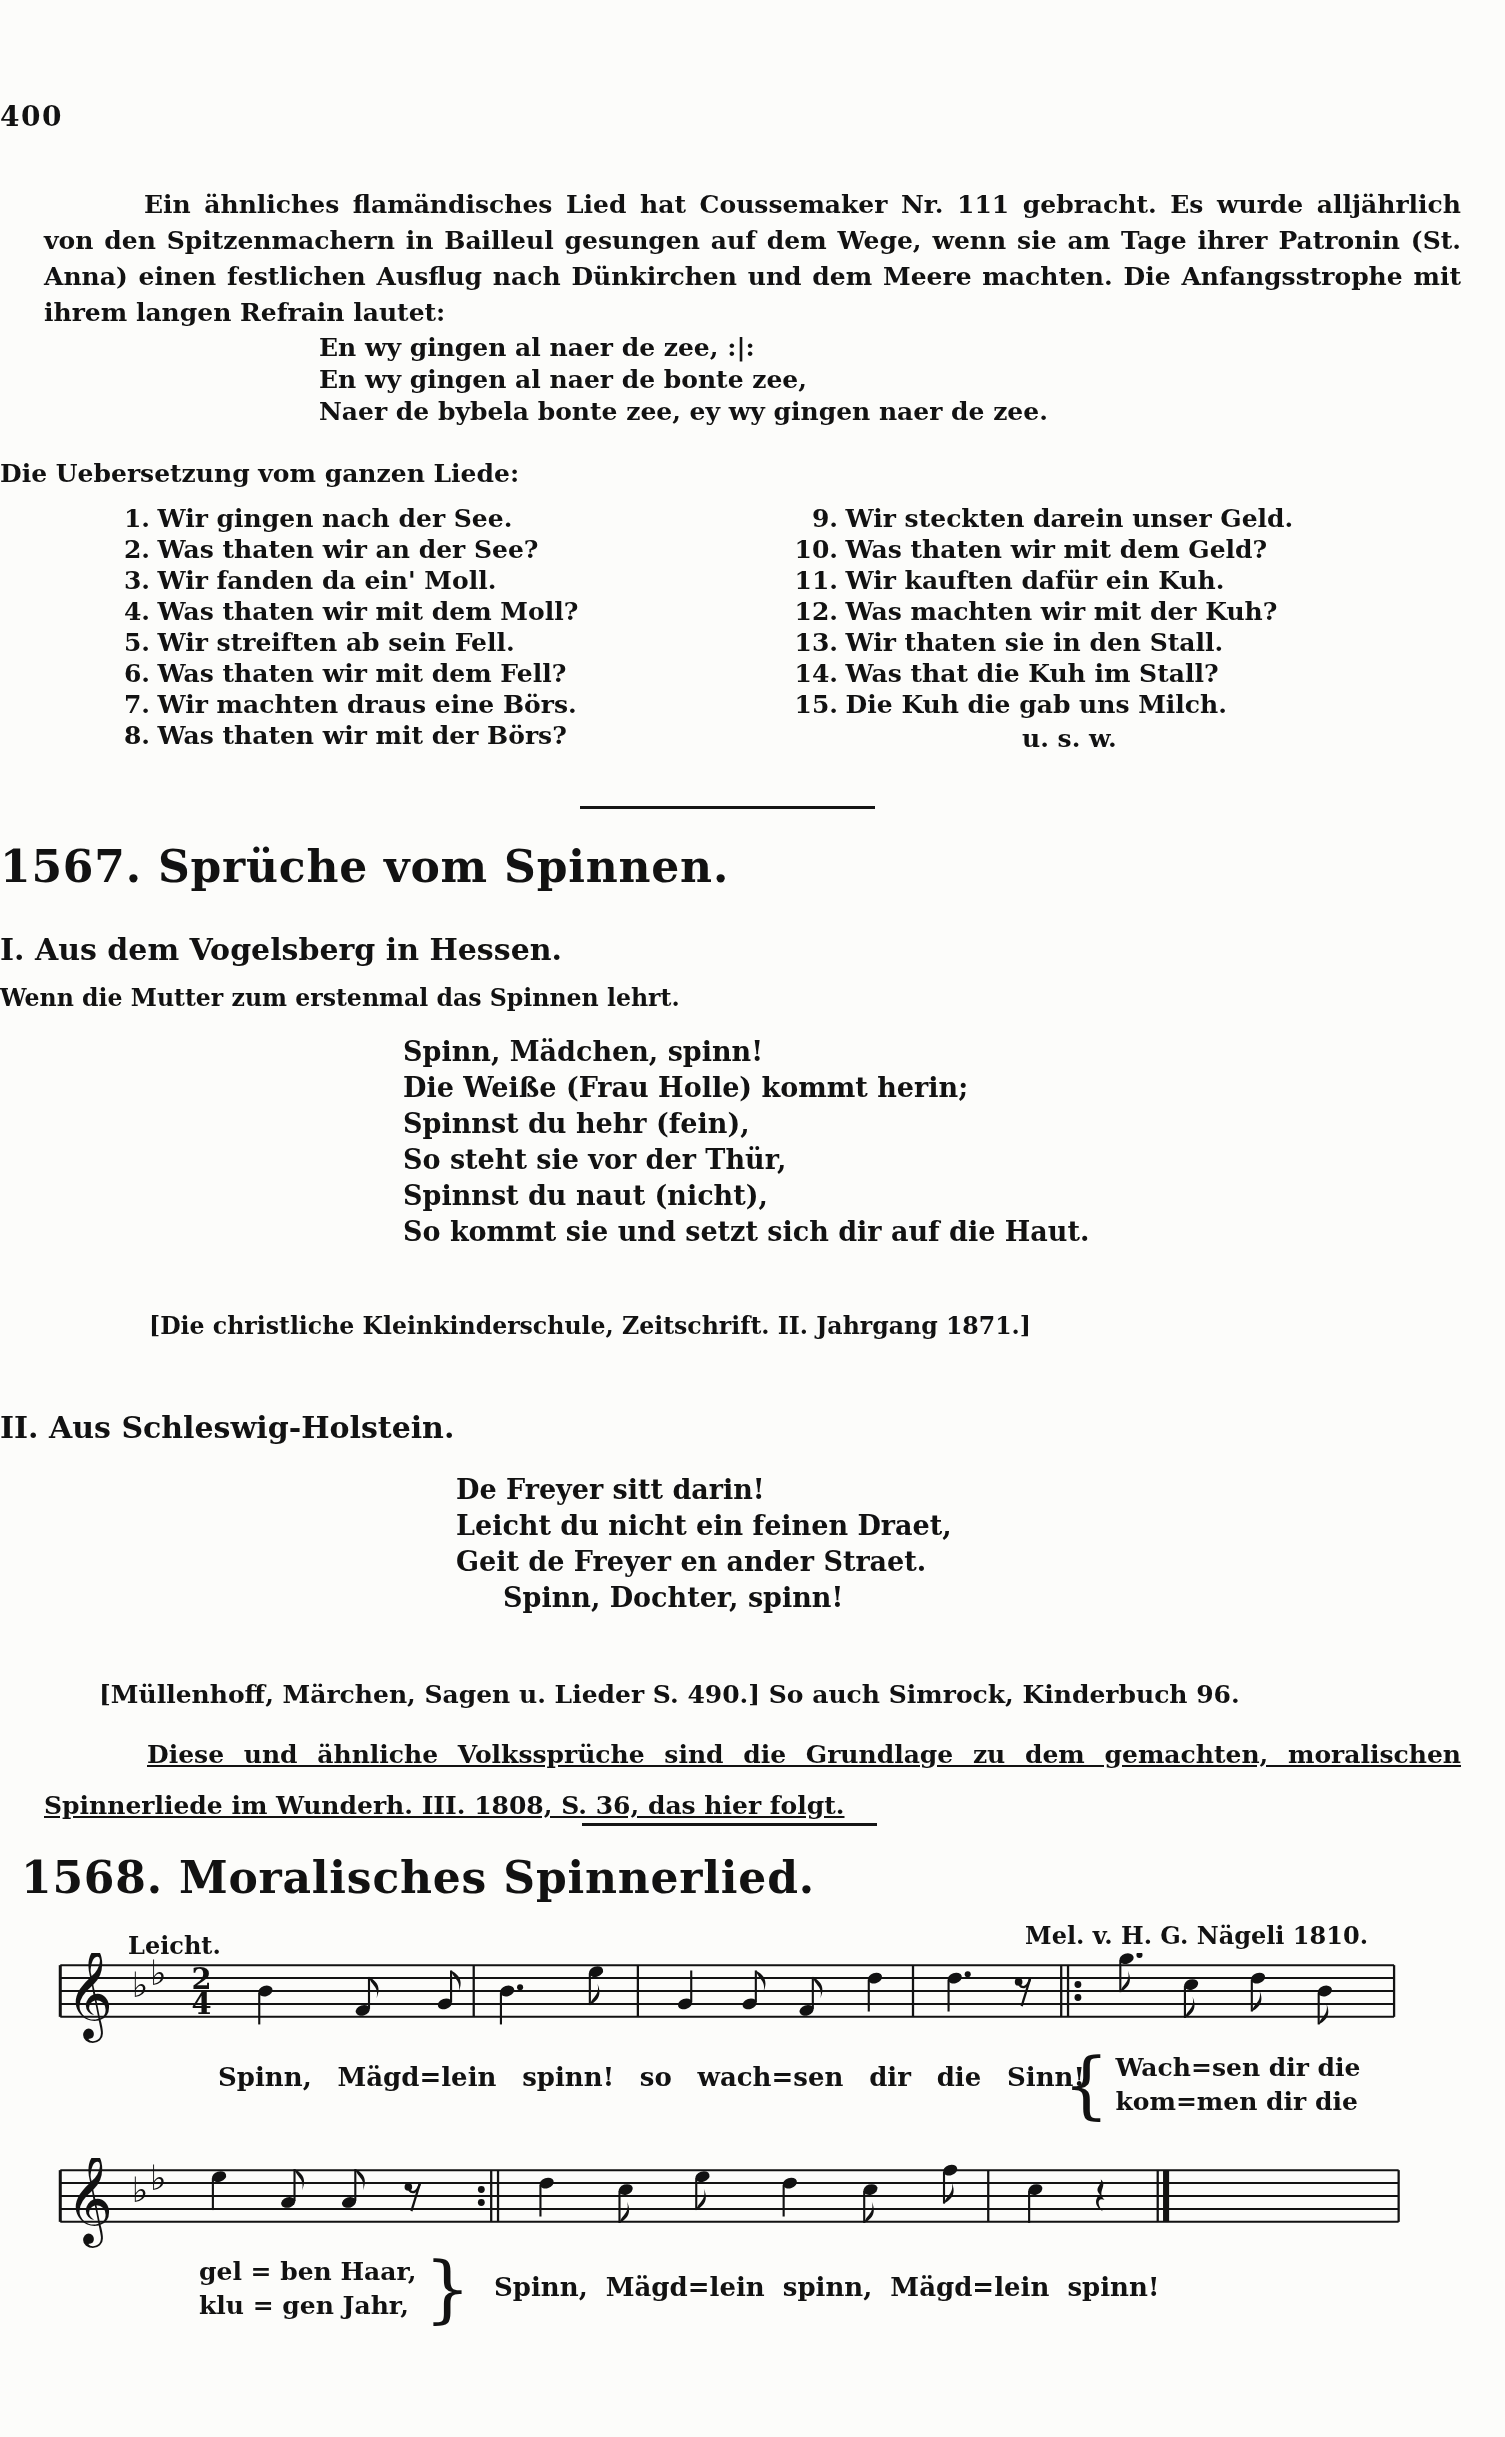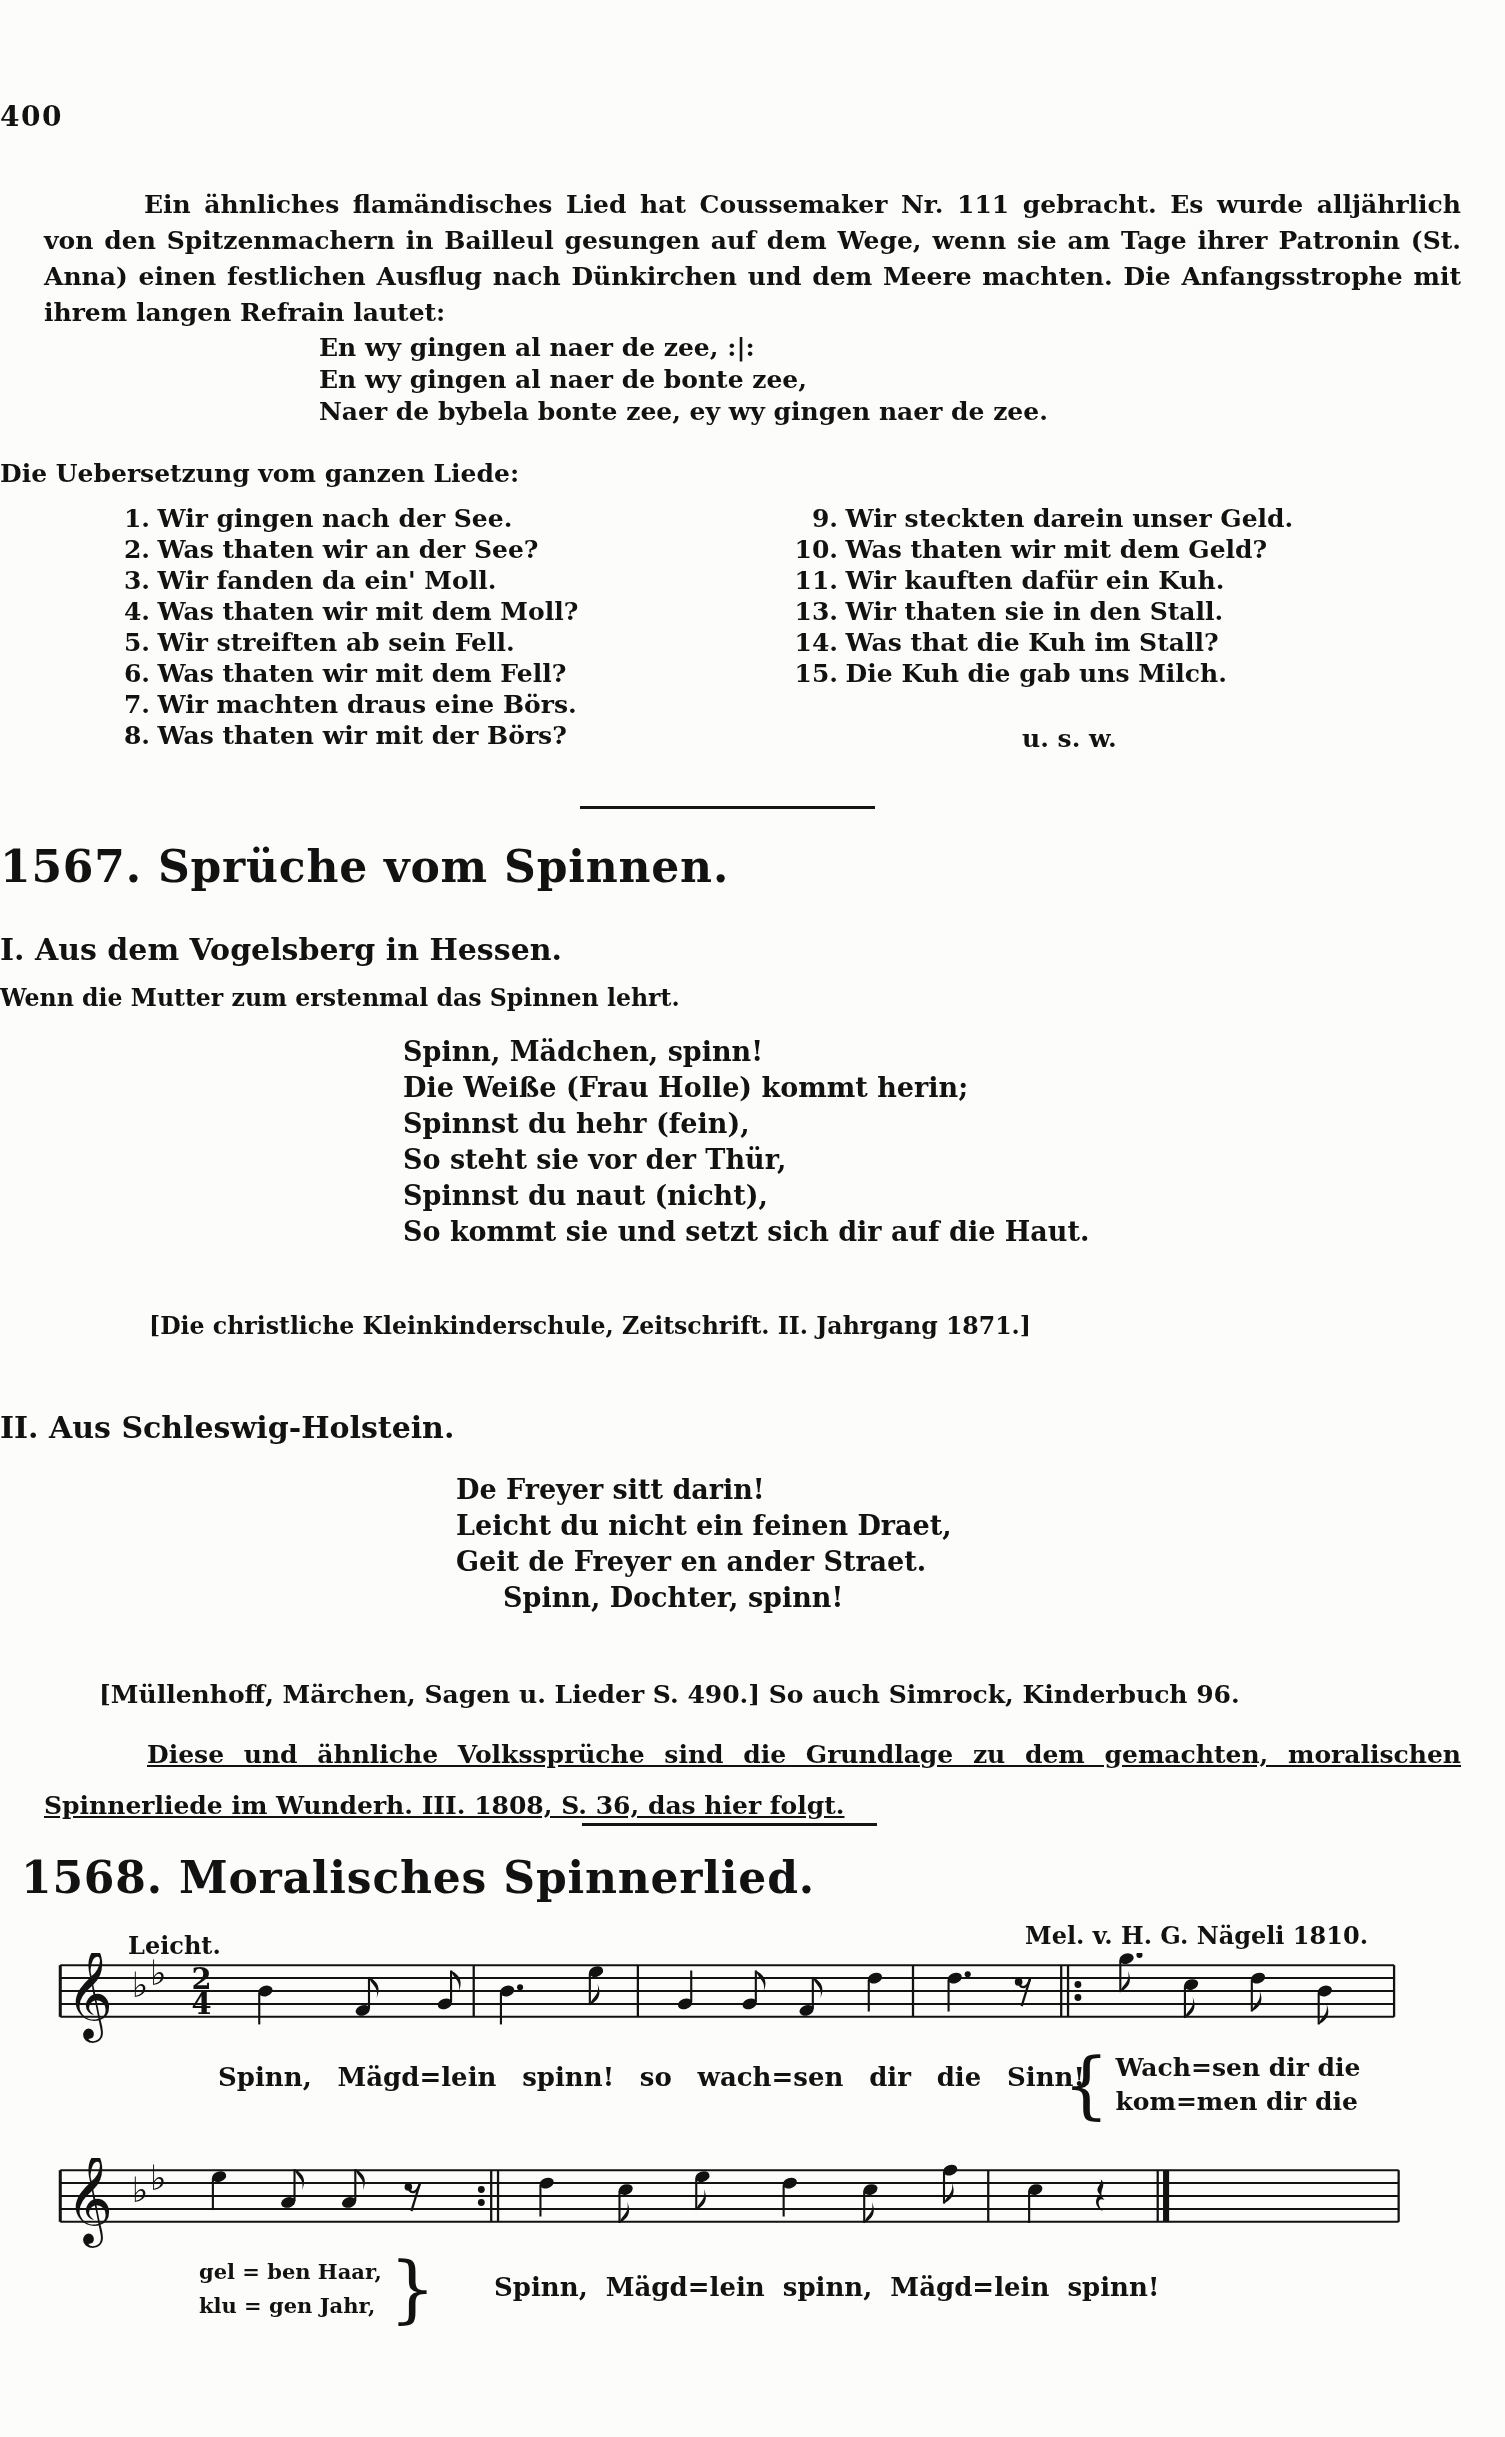--- a/index.html
+++ b/index.html
@@ -43,21 +43,21 @@
   #leicht{top:1931px;left:128px;font-size:24px;font-weight:bold;}
   #mel{top:1921px;left:912px;width:456px;text-align:right;font-size:24px;font-weight:bold;}
   .staffsvg{left:46px;width:1392px;height:114px;}
   #staff1{top:1953px;}
   #staff2{top:2158px;}
   #lyrics1{top:2062px;left:218px;font-size:26px;font-weight:bold;word-spacing:16.7px;white-space:nowrap;}
   #brace1{top:2048px;left:1063px;display:flex;align-items:center;}
   #brace1 .brace{font-size:73px;font-weight:normal;line-height:73px;}
   #brace1 .blines{margin-left:6px;font-size:25px;line-height:34px;font-weight:bold;white-space:nowrap;}
   #lyrics2a{top:2252px;left:199px;display:flex;align-items:center;}
-  #lyrics2a .blines{font-size:21px;line-height:34px;font-weight:bold;white-space:nowrap;}
+  #lyrics2a .blines{font-size:25px;line-height:34px;font-weight:bold;white-space:nowrap;}
   #lyrics2a .brace{font-size:73px;font-weight:normal;line-height:73px;margin-left:7.6px;}
   #lyrics2b{top:2272px;left:494px;font-size:26px;font-weight:bold;word-spacing:9px;white-space:nowrap;}
 </style>
 </head>
 <body>
 
 <div class="abs ctr pagenum">400</div>
 
 <div class="abs intro">Ein ähnliches flamändisches Lied hat Coussemaker Nr. 111 gebracht.  Es wurde alljährlich von den Spitzenmachern in Bailleul gesungen auf dem Wege, wenn sie am Tage ihrer Patronin (St. Anna) einen festlichen Ausflug nach Dünkirchen und dem Meere machten.  Die Anfangsstrophe mit ihrem langen Refrain lautet:</div>
 
@@ -77,20 +77,21 @@
   <div><span class="num">5.</span><span>Wir streiften ab sein Fell.</span></div>
   <div><span class="num">6.</span><span>Was thaten wir mit dem Fell?</span></div>
   <div><span class="num">7.</span><span>Wir machten draus eine Börs.</span></div>
   <div><span class="num">8.</span><span>Was thaten wir mit der Börs?</span></div>
 </div>
 
 <div id="list-right" class="abs listcol">
   <div><span class="num">9.</span><span>Wir steckten darein unser Geld.</span></div>
   <div><span class="num">10.</span><span>Was thaten wir mit dem Geld?</span></div>
   <div><span class="num">11.</span><span>Wir kauften dafür ein Kuh.</span></div>
+  <div><span class="num">12.</span><span>Was machten wir mit der Kuh?</span></div>
   <div><span class="num">13.</span><span>Wir thaten sie in den Stall.</span></div>
   <div><span class="num">14.</span><span>Was that die Kuh im Stall?</span></div>
   <div><span class="num">15.</span><span>Die Kuh die gab uns Milch.</span></div>
 </div>
 <div class="abs usw">u. s. w.</div>
 
 <div id="rule1" class="abs rule"></div>
 
 <div id="h1567" class="abs ctr h-big">1567.  Sprüche vom Spinnen.</div>
 <div id="sub1" class="abs ctr h-sub">I.  Aus dem Vogelsberg in Hessen.</div>

